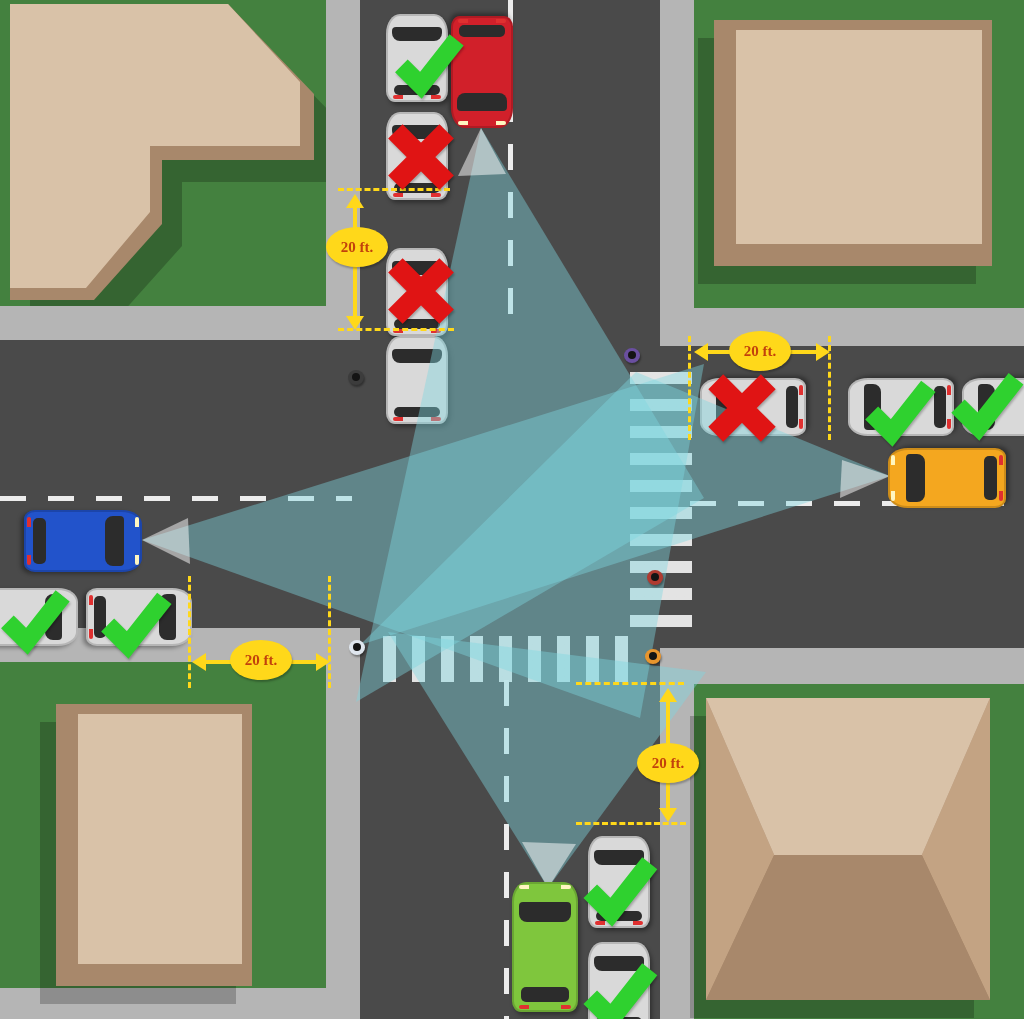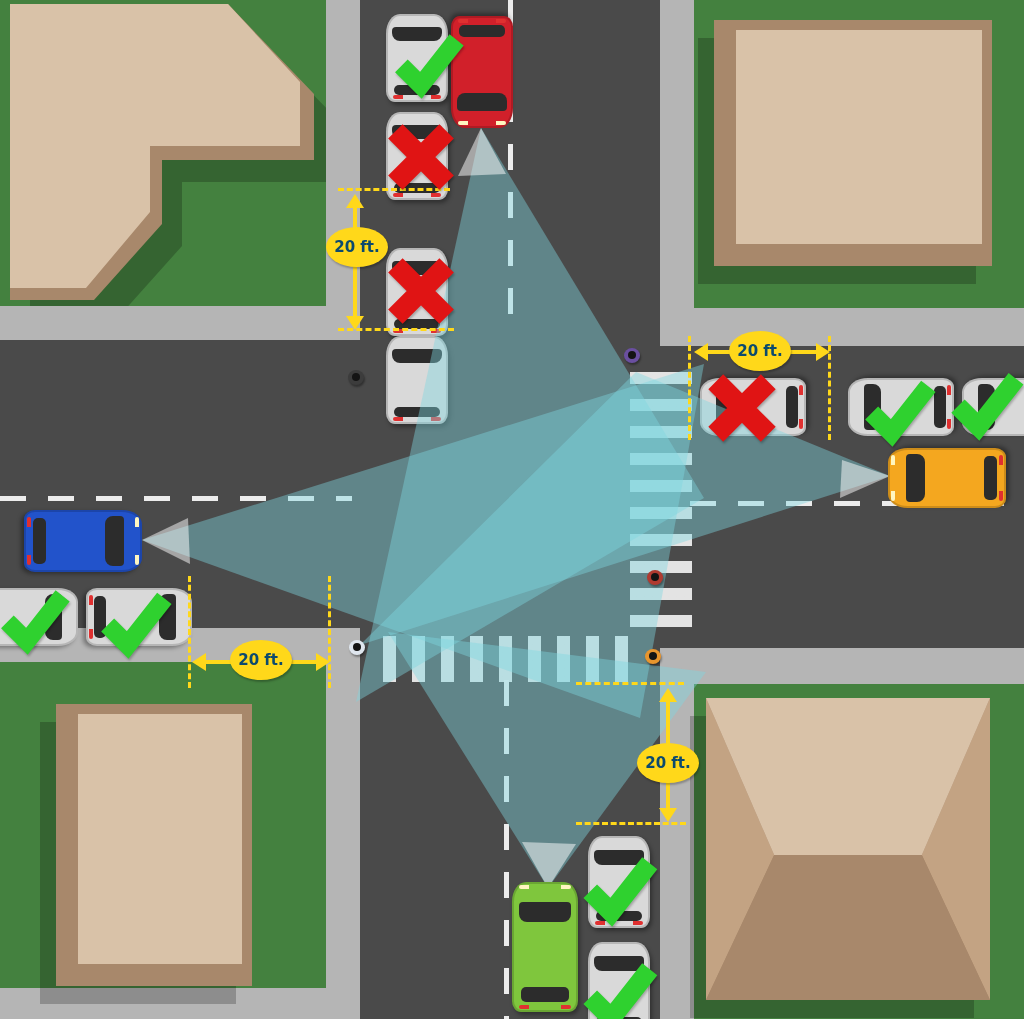--- a/index.html
+++ b/index.html
@@ -42,21 +42,21 @@
   .cones{position:absolute;left:0;top:0;}
   .cone{fill:var(--cone_teal,#7ed6df);opacity:.42;}
   .glow{fill:#fff;opacity:.5;}
   .ped{position:absolute;width:16px;height:15px;border-radius:50%;background:var(--pc,#333);
        box-shadow:1px 2px 2px rgba(0,0,0,.35);}
   .ped::after{content:"";position:absolute;left:4px;top:3px;width:8px;height:8px;border-radius:50%;background:#141414;}
   .dash-h{position:absolute;border-top:3px dashed var(--annotation_yellow,#ffd81a);}
   .dash-v{position:absolute;border-left:3px dashed var(--annotation_yellow,#ffd81a);}
   .pill{position:absolute;width:62px;height:40px;border-radius:50%;
         background:var(--annotation_yellow,#ffd81a);display:flex;align-items:center;justify-content:center;
-        color:#0c4a6e;font-weight:700;font-size:15px;box-shadow:1px 2px 2px rgba(0,0,0,.25);}
+        color:#c2410c;font-weight:700;font-size:15px;box-shadow:1px 2px 2px rgba(0,0,0,.25);font-family:Liberation Serif, serif;}
   svg.arr{position:absolute;overflow:visible;}
   svg.arr line{stroke:var(--annotation_yellow,#ffd81a);stroke-width:4;}
   svg.arr polygon{fill:var(--annotation_yellow,#ffd81a);}
   .mark{position:absolute;filter:drop-shadow(1px 2px 1px rgba(0,0,0,.25));}
   .mark path{fill:none;stroke:currentColor;}
   .check{color:var(--check_green,#2fd12f);}
   .xmark{color:var(--cross_red,#e01414);}
 </style>
 </head>
 <body>

